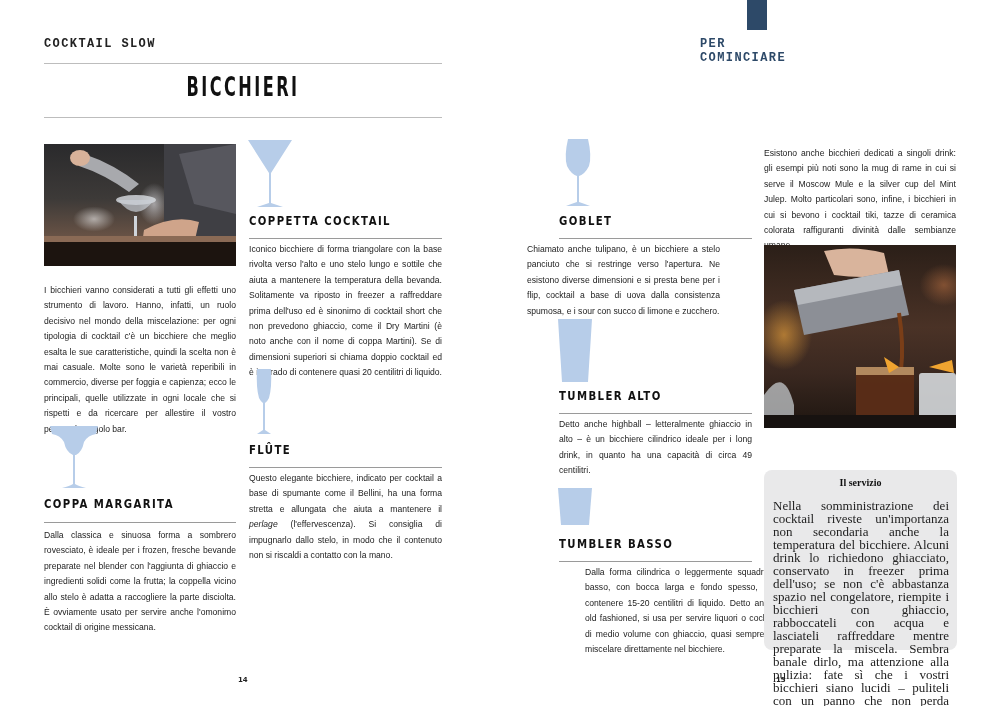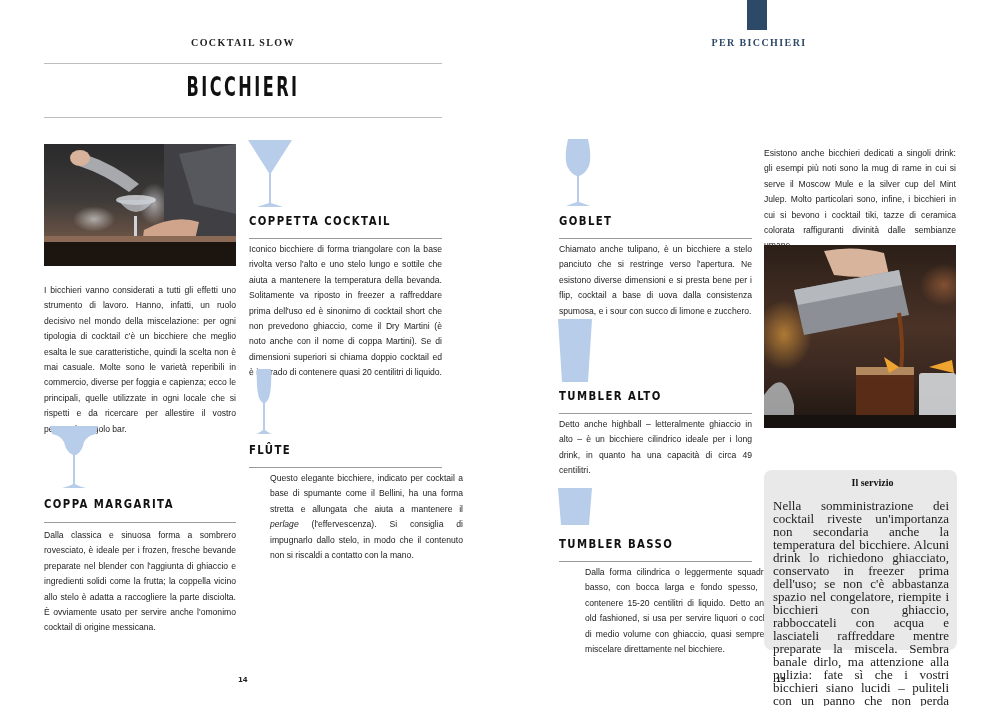--- a/index.html
+++ b/index.html
@@ -1,20 +1,20 @@
 <!DOCTYPE html>
 <html><head>
 <meta charset="utf-8">
 <style>
   html, body { margin:0; padding:0; }
   body { width:1000px; height:706px; background:#fff; position:relative; overflow:hidden;
          font-family:"Liberation Sans", sans-serif; color:#222; }
   .abs { position:absolute; }
-  .running { font-family:Liberation Serif, serif; font-weight:bold; font-size:10px;
-             letter-spacing:1.4px; color:#222; text-align:center; }
+  .running { font-family:Liberation Mono, monospace; font-weight:bold; font-size:12px;
+             letter-spacing:1.4px; color:#222; }
   .hr { position:absolute; height:1px; background:#bdbdbd; }
   .title { font-family:"DejaVu Sans", sans-serif; font-weight:bold; font-size:26px; letter-spacing:4px;
            transform:scaleX(0.62); transform-origin:center; text-align:center; color:#111; }
   .sect-title { font-family:"DejaVu Sans", sans-serif; font-weight:bold; font-size:13px; letter-spacing:1.8px;
                 transform:scaleX(0.78); transform-origin:left; color:#111; white-space:nowrap; }
   .sect-rule { position:absolute; height:1px; background:#9a9a9a; }
   .body-text { font-family:"Liberation Sans", sans-serif; font-size:8.6px; line-height:15.4px; color:#222;
                text-align:justify; hyphens:auto; }
   .photo { position:absolute; overflow:hidden; }
   .page-num { font-family:"DejaVu Sans", sans-serif; font-weight:bold; font-size:7px; color:#222; }
@@ -71,35 +71,35 @@
 <div class="sect-rule" style="left:249px; top:238px; width:193px;"></div>
 <div class="abs body-text" style="left:249px; top:242px; width:193px;">Iconico bicchiere di forma triangolare con la base rivolta verso l'alto e uno stelo lungo e sottile che aiuta a mantenere la temperatura della bevanda. Solitamente va riposto in freezer a raffreddare prima dell'uso ed è sinonimo di cocktail short che non prevedono ghiaccio, come il Dry Martini (è noto anche con il nome di coppa Martini). Se di dimensioni superiori si chiama doppio cocktail ed è in grado di contenere quasi 20 centilitri di liquido.</div>
 
 <div class="abs" style="left:254px; top:368px;">
   <svg width="20" height="68" viewBox="0 0 20 68">
     <path d="M3 1 L17 1 Q18 20 15 30 Q13 34 11 35 L11 62 Q14 64 17 66 L3 66 Q6 64 9 62 L9 35 Q7 34 5 30 Q2 20 3 1 Z" fill="#b7cde9"></path>
   </svg>
 </div>
 <div class="abs sect-title" style="left:249px; top:442px;">FLÛTE</div>
 <div class="sect-rule" style="left:249px; top:467px; width:193px;"></div>
-<div class="abs body-text" style="left:249px; top:471px; width:193px;margin-left:21px;"><span>Questo elegante bicchiere, indicato per cocktail a base di spumante come il Bellini, ha una forma stretta e allungata che aiuta a mantenere il </span><em>perlage</em><span> (l'effervescenza). Si consiglia di impugnarlo dallo stelo, in modo che il contenuto non si riscaldi a contatto con la mano.</span></div>
+<div class="abs body-text" style="left:249px; top:471px; width:193px;"><span>Questo elegante bicchiere, indicato per cocktail a base di spumante come il Bellini, ha una forma stretta e allungata che aiuta a mantenere il </span><em>perlage</em><span> (l'effervescenza). Si consiglia di impugnarlo dallo stelo, in modo che il contenuto non si riscaldi a contatto con la mano.</span></div>
 
 <div class="abs page-num" style="left:238px; top:676px;">14</div>
 
 <div class="bookmark" style="left:747px; top:0; width:20px; height:30px;"></div>
-<div class="abs running" style="left:700px; top:37px; width:118px; color:#2d4968;">PER BICCHIERI</div>
+<div class="abs running" style="left:700px; top:37px; width:118px; color:#2d4968;">PER COMINCIARE</div>
 
 <div class="abs" style="left:563px; top:138px;">
   <svg width="30" height="70" viewBox="0 0 30 70">
     <path d="M5 1 L25 1 Q29 18 26 28 Q22 36 16 38 L16 64 Q22 66 27 68 L3 68 Q8 66 14 64 L14 38 Q8 36 4 28 Q1 18 5 1 Z" fill="#b7cde9"></path>
   </svg>
 </div>
 <div class="abs sect-title" style="left:559px; top:213px;">GOBLET</div>
 <div class="sect-rule" style="left:559px; top:238px; width:193px;"></div>
-<div class="abs body-text" style="left:559px; top:242px; width:193px;">Chiamato anche tulipano, è un bicchiere a stelo panciuto che si restringe verso l'apertura. Ne esistono diverse dimensioni e si presta bene per i flip, cocktail a base di uova dalla consistenza spumosa, e i sour con succo di limone e zucchero.</div>
+<div class="abs body-text" style="left:527px; top:242px; width:193px;">Chiamato anche tulipano, è un bicchiere a stelo panciuto che si restringe verso l'apertura. Ne esistono diverse dimensioni e si presta bene per i flip, cocktail a base di uova dalla consistenza spumosa, e i sour con succo di limone e zucchero.</div>
 
 <div class="abs" style="left:557px; top:318px;">
   <svg width="36" height="66" viewBox="0 0 36 66">
     <path d="M1 1 L35 1 L31 64 L5 64 Z" fill="#b7cde9"></path>
   </svg>
 </div>
 <div class="abs sect-title" style="left:559px; top:388px;">TUMBLER ALTO</div>
 <div class="sect-rule" style="left:559px; top:413px; width:193px;"></div>
 <div class="abs body-text" style="left:559px; top:417px; width:193px;">Detto anche highball – letteralmente ghiaccio in alto – è un bicchiere cilindrico ideale per i long drink, in quanto ha una capacità di circa 49 centilitri.</div>
 
@@ -128,17 +128,17 @@
     <rect x="92" y="122" width="58" height="8" fill="#c8a070" opacity="0.8"></rect>
     <path d="M120 112 L135 122 L125 128 Z" fill="#f0a430"></path>
     <rect x="155" y="128" width="37" height="52" rx="3" fill="#dfe4e8" opacity="0.85"></rect>
     <path d="M165 122 L188 115 L190 128 Z" fill="#f0a430"></path>
     <path d="M0 150 Q20 120 30 160 L30 183 L0 183 Z" fill="#cfd4d8" opacity="0.7"></path>
     <rect x="0" y="170" width="192" height="13" fill="#171210"></rect>
   </svg>
 </div>
 
 <div class="box" style="left:764px; top:470px; width:193px; height:180px;">
-  <div class="abs box-title" style="left:0; top:7px; width:193px;margin-left:12px;">Il servizio</div>
+  <div class="abs box-title" style="left:0; top:7px; width:193px;">Il servizio</div>
   <div class="abs box-text" style="left:9px; top:29px; width:176px;">Nella somministrazione dei cocktail riveste un'importanza non secondaria anche la temperatura del bicchiere. Alcuni drink lo richiedono ghiacciato, conservato in freezer prima dell'uso; se non c'è abbastanza spazio nel congelatore, riempite i bicchieri con ghiaccio, rabboccateli con acqua e lasciateli raffreddare mentre preparate la miscela. Sembra banale dirlo, ma attenzione alla pulizia: fate sì che i vostri bicchieri siano lucidi – puliteli con un panno che non perda lanugine – e non toccate mai il bordo con le dita.</div>
 </div>
 
 <div class="abs page-num" style="left:776px; top:676px;">15</div>
 
 </body></html>

